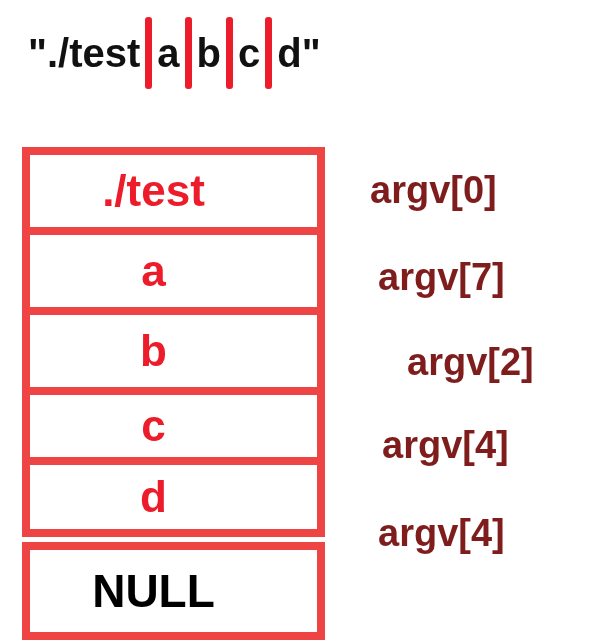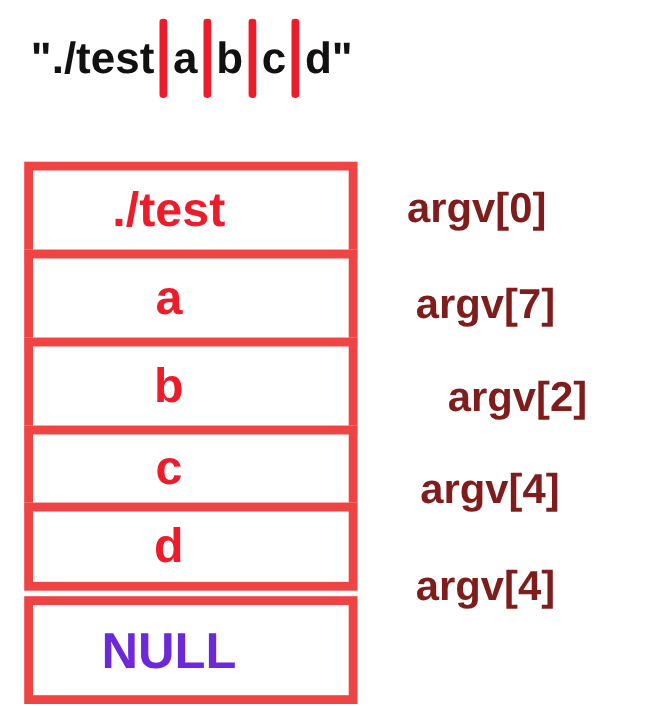--- a/index.html
+++ b/index.html
@@ -28,21 +28,21 @@
     display:flex;align-items:center;justify-content:center;
     padding-right:40px;
     font-weight:700;font-size:44px;color:#ed1c2b;
   }
   .c1{top:147px;height:88px;}
   .c2{top:227px;height:88px;}
   .c3{top:307px;height:88px;}
   .c4{top:387px;height:78px;}
   .c5{top:457px;height:80px;}
   .c6{top:542px;height:98px;font-size:46px;}
-  .blue{color:#6d28d9;}
+  .blue{color:#000000;}
   
   .lab{
     position:absolute;left:370px;height:48px;line-height:48px;
     font-size:38px;font-weight:700;color:#7f1d1d;white-space:nowrap;
   }
   .l1{top:166px;}
   .l2{top:253px;left:378px;}
   .l3{top:338px;left:380px;margin-left:27px;}
   .l4{top:421px;left:382px;}
   .l5{top:509px;left:378px;}

